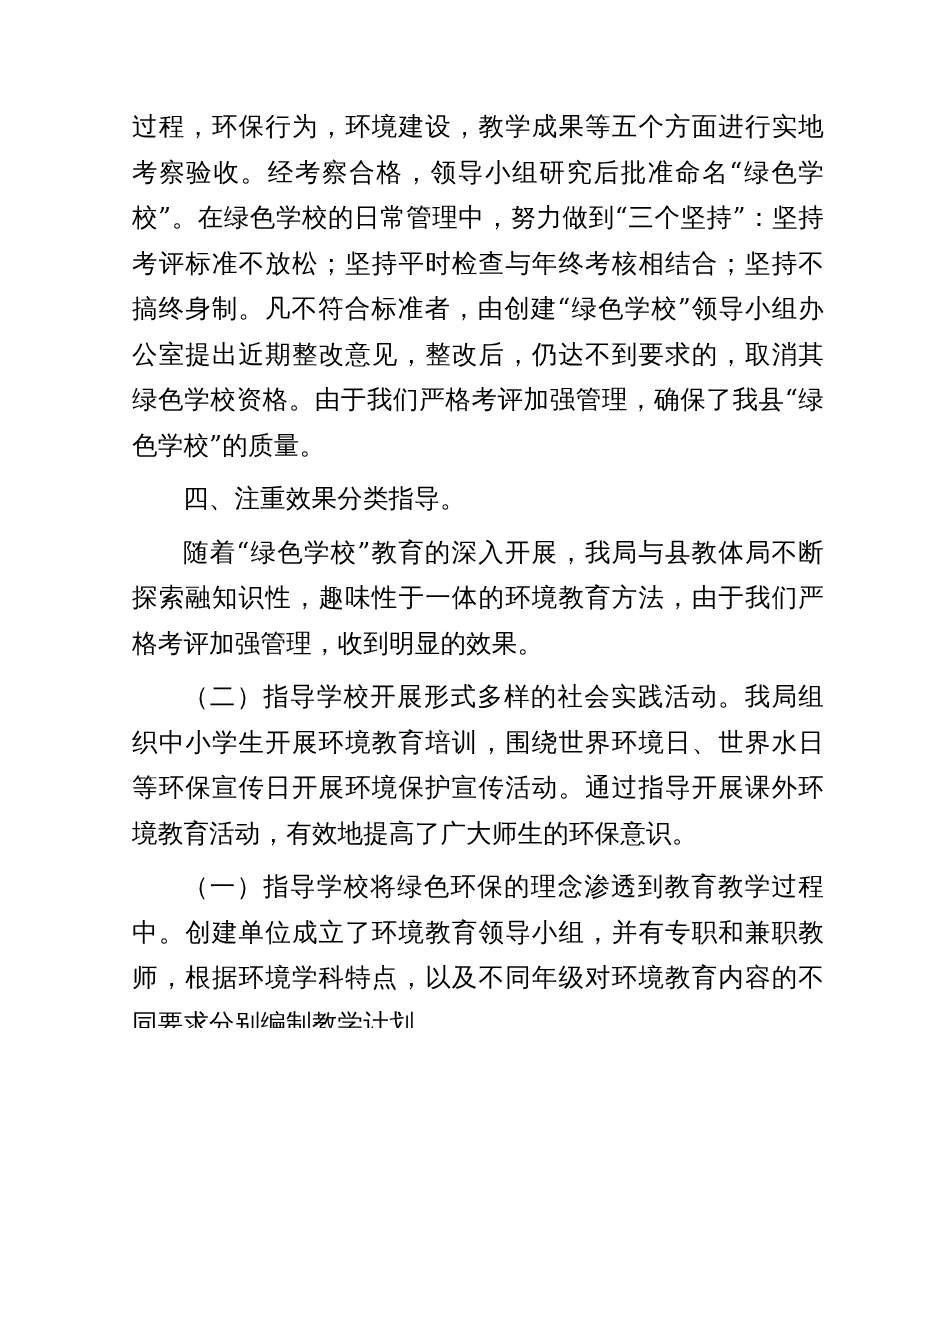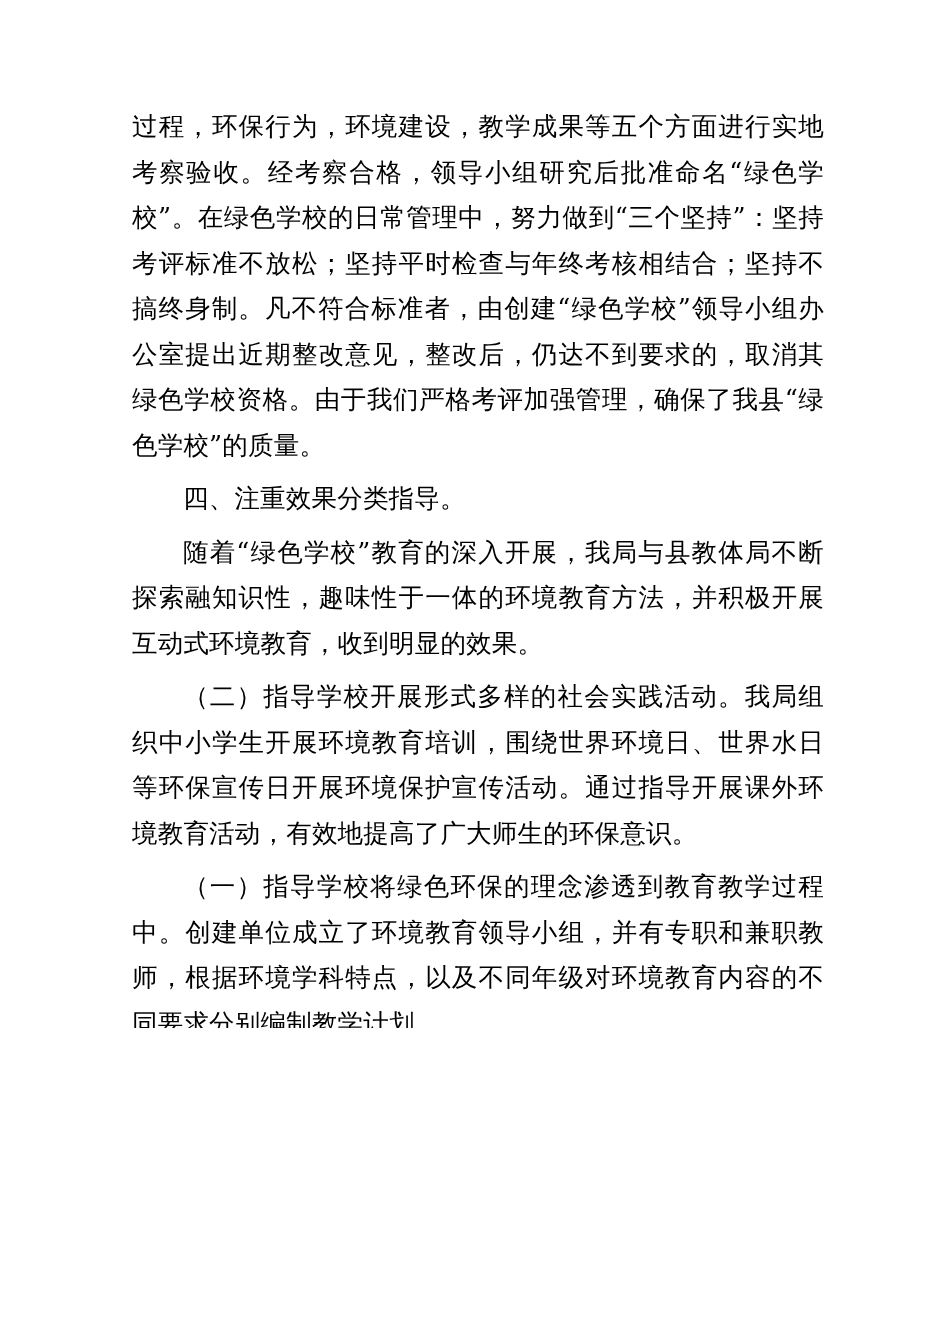--- a/index.html
+++ b/index.html
@@ -57,21 +57,21 @@
   }
 </style>
 </head>
 <body>
 
 <div class="page">
 
   <div class="content">
     <p class="para">过程，环保行为，环境建设，教学成果等五个方面进行实地考察验收。经考察合格，领导小组研究后批准命名“绿色学校”。在绿色学校的日常管理中，努力做到“三个坚持”：坚持考评标准不放松；坚持平时检查与年终考核相结合；坚持不搞终身制。凡不符合标准者，由创建“绿色学校”领导小组办公室提出近期整改意见，整改后，仍达不到要求的，取消其绿色学校资格。由于我们严格考评加强管理，确保了我县“绿色学校”的质量。</p>
     <p class="para indent">四、注重效果分类指导。</p>
-    <p class="para indent">随着“绿色学校”教育的深入开展，我局与县教体局不断探索融知识性，趣味性于一体的环境教育方法，并积极开展互动式环境教育，收到明显的效果。</p>
+    <p class="para indent">随着“绿色学校”教育的深入开展，我局与县教体局不断探索融知识性，趣味性于一体的环境教育方法，由于我们严格考评加强管理，收到明显的效果。</p>
     <p class="para indent">（二）指导学校开展形式多样的社会实践活动。我局组织中小学生开展环境教育培训，围绕世界环境日、世界水日等环保宣传日开展环境保护宣传活动。通过指导开展课外环境教育活动，有效地提高了广大师生的环保意识。</p>
     <p class="para indent">（一）指导学校将绿色环保的理念渗透到教育教学过程中。创建单位成立了环境教育领导小组，并有专职和兼职教师，根据环境学科特点，以及不同年级对环境教育内容的不同要求分别编制教学计划。</p>
     <p class="para indent">xx 收到明显的效果</p>
     <p class="para indent">x 年 x 月 x 日</p>
   </div>
 
   <div class="footer-rule"></div>
   <div class="footer">第 2 页 共 2 页</div>
 
 </div>

